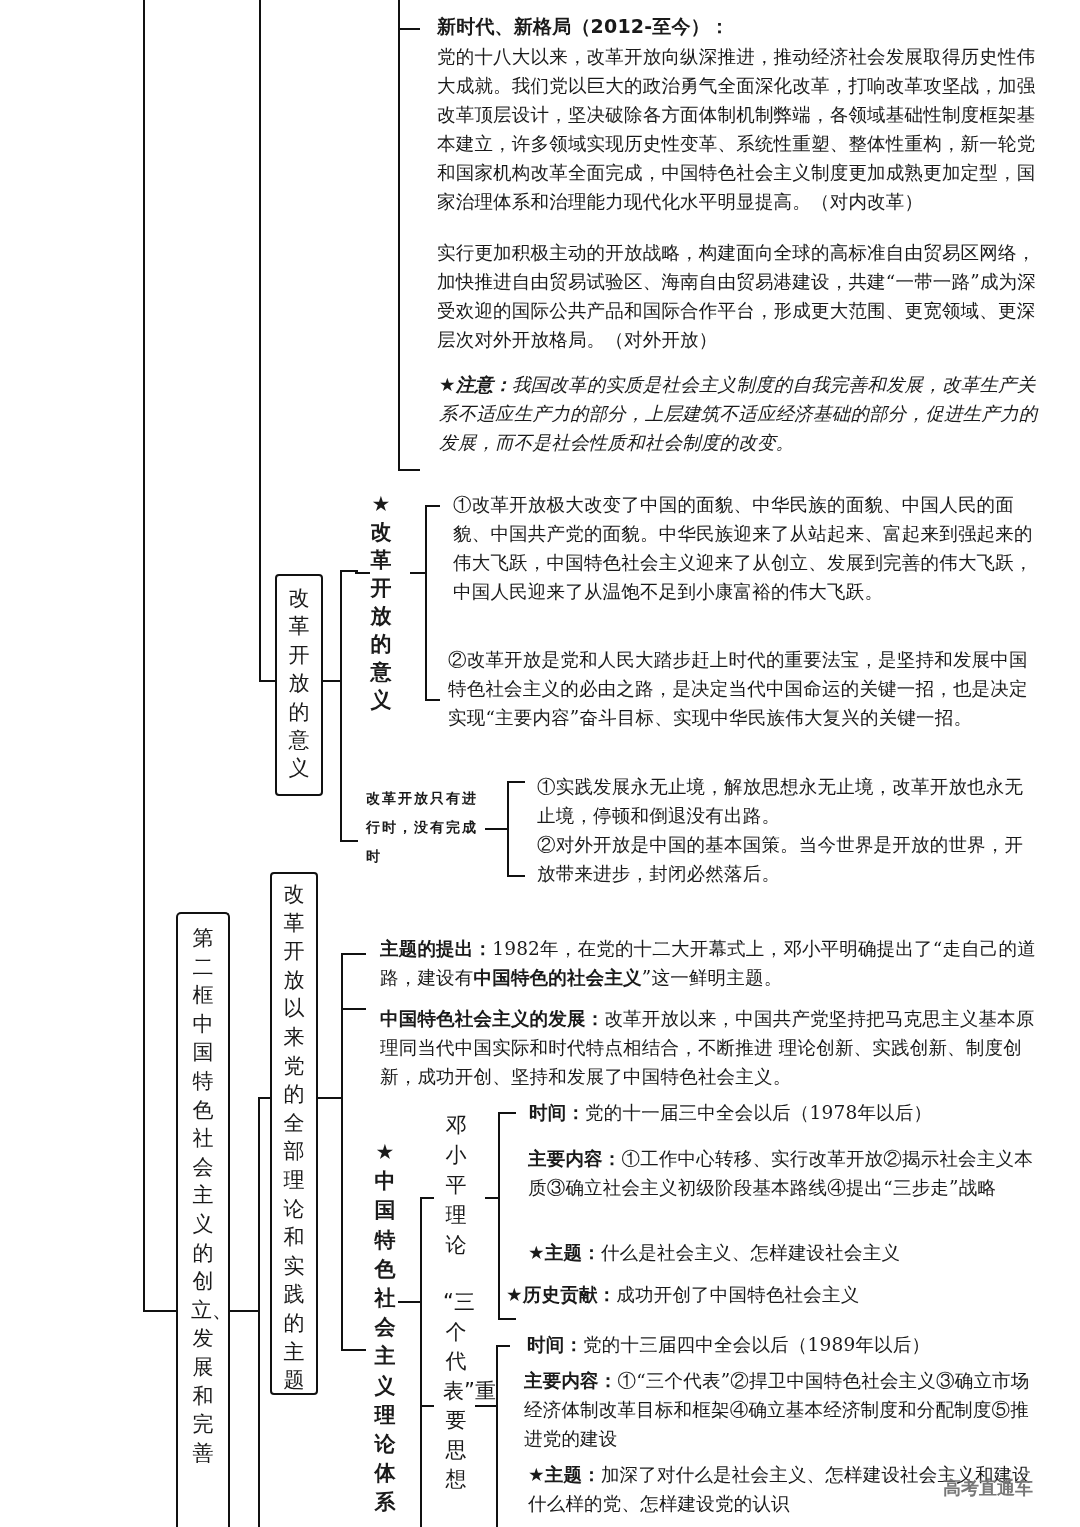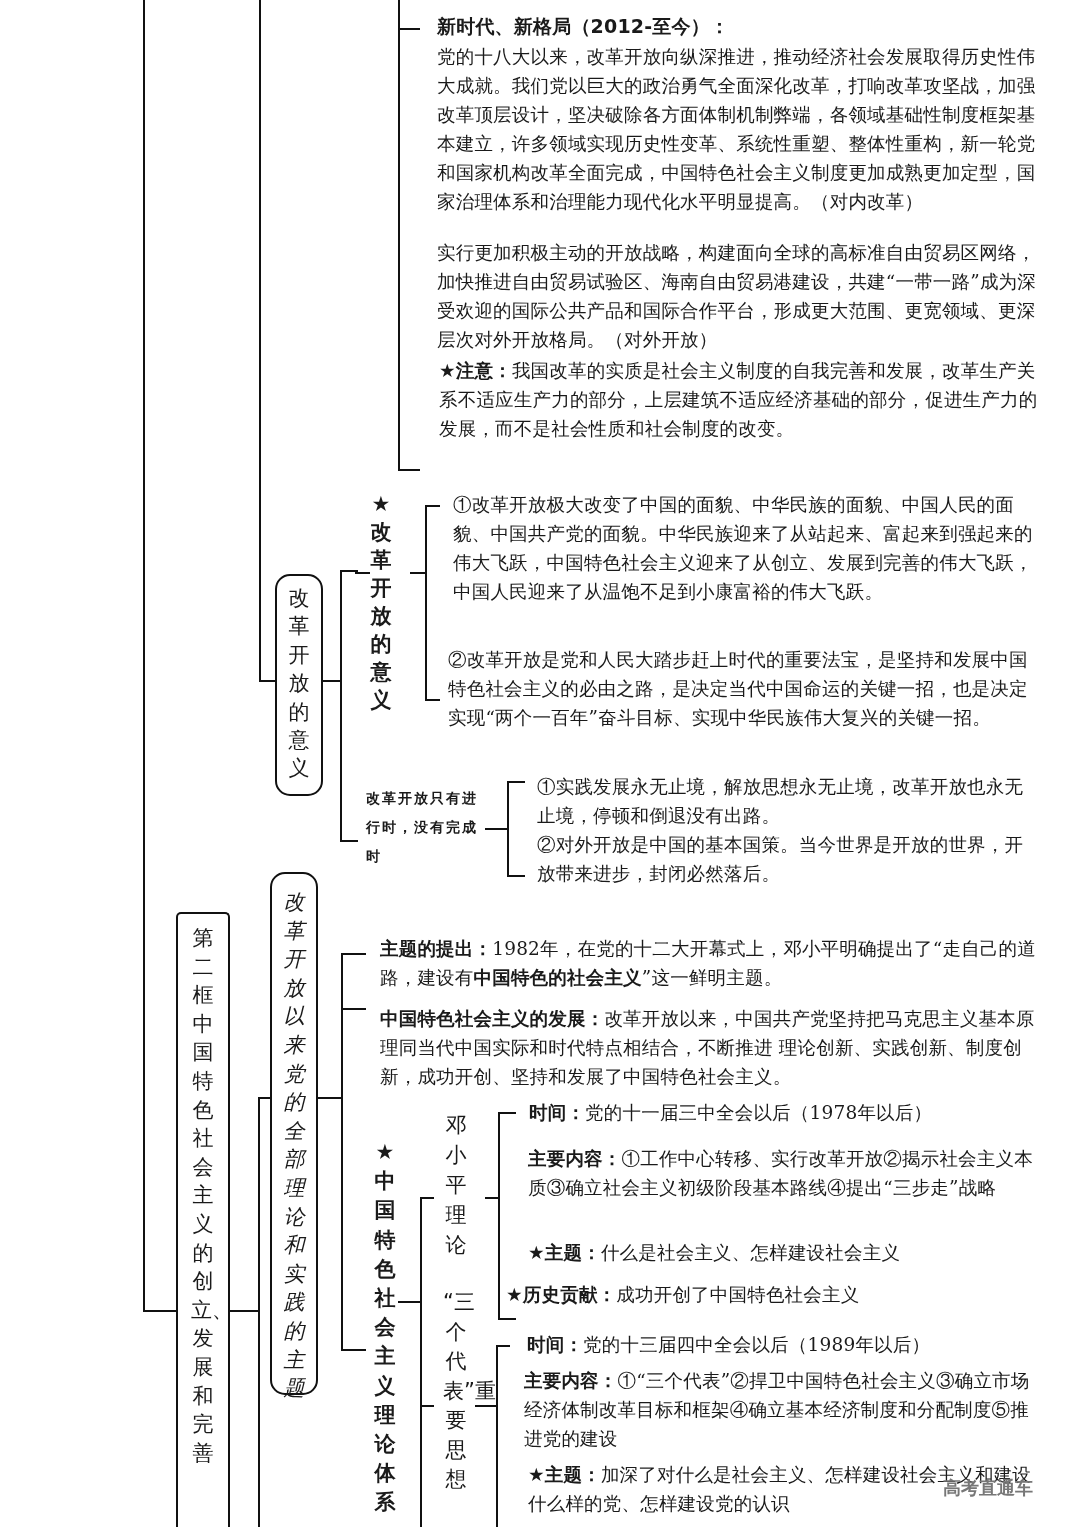--- a/index.html
+++ b/index.html
@@ -3,21 +3,21 @@
 <meta charset="utf-8">
 <style>
   html, body { margin: 0; padding: 0; background: #ffffff; }
   body { width: 1080px; height: 1527px; position: relative; overflow: hidden;
          font-family: "DejaVu Serif", "Liberation Serif", serif; color: #1a1a1a; }
   .line { position: absolute; background: #111; }
   .v { width: 2px; }
   .h { height: 2px; }
   .txt { position: absolute; font-size: 18.5px; line-height: 29px; letter-spacing: 0.2px; }
   .b { font-weight: bold; font-family: "DejaVu Sans", "Liberation Sans", sans-serif; }
-  .box { position: absolute; border: 2px solid #111; border-radius: 15px; background: #fff;
+  .box { position: absolute; border: 2px solid #111; border-radius: 4px; background: #fff;
          font-family: "DejaVu Sans", "Liberation Sans", sans-serif; font-size: 21px;
          text-align: center; box-sizing: border-box; }
   .vert { position: absolute; font-family: "DejaVu Sans", "Liberation Sans", sans-serif;
           font-size: 21px; text-align: center; width: 26px; word-break: break-all; }
   .vc { display: block; line-height: 28.4px; }
   .label3 { position: absolute; font-family: "DejaVu Sans", "Liberation Sans", sans-serif;
             font-weight: bold; font-size: 14px; line-height: 29px; }
   .watermark { position: absolute; font-family: "DejaVu Sans", "Liberation Sans", sans-serif;
                font-size: 18px; color: #777; font-weight: bold; }
 </style>
@@ -70,43 +70,43 @@
 <div class="line h" style="left:498px; top:1112px; width:18px;"></div>
 <div class="line h" style="left:498px; top:1318px; width:18px;"></div>
 
 <div class="line h" style="left:475px; top:1405px; width:22px;"></div>
 <div class="line v" style="left:496px; top:1345px; height:182px;"></div>
 <div class="line h" style="left:496px; top:1345px; width:14px;"></div>
 
 <div class="txt b" style="left:437px; top:12px; width:620px; font-size:19px;">新时代、新格局（2012-至今）：</div>
 <div class="txt" style="left:437px; top:42px; width:610px;">党的十八大以来，改革开放向纵深推进，推动经济社会发展取得历史性伟大成就。我们党以巨大的政治勇气全面深化改革，打响改革攻坚战，加强改革顶层设计，坚决破除各方面体制机制弊端，各领域基础性制度框架基本建立，许多领域实现历史性变革、系统性重塑、整体性重构，新一轮党和国家机构改革全面完成，中国特色社会主义制度更加成熟更加定型，国家治理体系和治理能力现代化水平明显提高。（对内改革）</div>
 <div class="txt" style="left:437px; top:238px; width:610px;">实行更加积极主动的开放战略，构建面向全球的高标准自由贸易区网络，加快推进自由贸易试验区、海南自由贸易港建设，共建“一带一路”成为深受欢迎的国际公共产品和国际合作平台，形成更大范围、更宽领域、更深层次对外开放格局。（对外开放）</div>
-<div class="txt" style="left:439px; top:356px; width:605px;">
+<div class="txt" style="left:439px; top:370px; width:605px;font-style:italic;">
   <span class="b">★注意：</span><span>我国改革的实质是社会主义制度的自我完善和发展，改革生产关系不适应生产力的部分，上层建筑不适应经济基础的部分，促进生产力的发展，而不是社会性质和社会制度的改变。</span>
 </div>
 
 <div class="box" style="left:275px; top:574px; width:48px; height:222px; padding-top:8px;">
   <span class="vc" style="width:24px; margin:0 auto; word-break:break-all;">改革开放的意义</span>
 </div>
 
 <div class="vert b" style="left:368px; top:490px; line-height:28px; font-weight:bold;">★改革开放的意义</div>
 
 <div class="txt" style="left:453px; top:490px; width:590px;">①改革开放极大改变了中国的面貌、中华民族的面貌、中国人民的面貌、中国共产党的面貌。中华民族迎来了从站起来、富起来到强起来的伟大飞跃，中国特色社会主义迎来了从创立、发展到完善的伟大飞跃，中国人民迎来了从温饱不足到小康富裕的伟大飞跃。</div>
-<div class="txt" style="left:448px; top:645px; width:595px;">②改革开放是党和人民大踏步赶上时代的重要法宝，是坚持和发展中国特色社会主义的必由之路，是决定当代中国命运的关键一招，也是决定实现“两个一百年”奋斗目标、实现中华民族伟大复兴的关键一招。</div>
+<div class="txt" style="left:448px; top:645px; width:595px;">②改革开放是党和人民大踏步赶上时代的重要法宝，是坚持和发展中国特色社会主义的必由之路，是决定当代中国命运的关键一招，也是决定实现“主要内容”奋斗目标、实现中华民族伟大复兴的关键一招。</div>
 
 <div class="label3" style="left:366px; top:784px; width:122px; letter-spacing:2px;">改革开放只有进行时，没有完成时</div>
 <div class="txt" style="left:537px; top:772px; width:495px;">①实践发展永无止境，解放思想永无止境，改革开放也永无止境，停顿和倒退没有出路。</div>
 <div class="txt" style="left:537px; top:830px; width:495px;">②对外开放是中国的基本国策。当今世界是开放的世界，开放带来进步，封闭必然落后。</div>
 
 <div class="box" style="left:176px; top:912px; width:54px; height:615px; padding-top:10px; border-bottom:none; border-radius:5px 5px 0 0;">
   <span class="vc" style="width:24px; margin:0 auto; word-break:break-all; line-height:28.6px;">第二框　中国特色社会主义的创立、发展和完善</span>
 </div>
 
 <div class="box" style="left:270px; top:872px; width:48px; height:523px; padding-top:6px;">
-  <span class="vc" style="width:24px; margin:8px auto; word-break:break-all; line-height:28.6px;font-style:italic;">改革开放以来党的全部理论和实践的主题</span>
+  <span class="vc" style="width:24px; margin:0 auto; word-break:break-all; line-height:28.6px;">改革开放以来党的全部理论和实践的主题</span>
 </div>
 
 <div class="txt" style="left:380px; top:934px; width:660px;">
   <span class="b">主题的提出：</span><span>1982年，在党的十二大开幕式上，邓小平明确提出了“走自己的道路，建设有</span><span class="b">中国特色的社会主义</span><span>”这一鲜明主题。</span>
 </div>
 
 <div class="txt" style="left:380px; top:1004px; width:665px;">
   <span class="b">中国特色社会主义的发展：</span><span>改革开放以来，中国共产党坚持把马克思主义基本原理同当代中国实际和时代特点相结合，不断推进 理论创新、实践创新、制度创新，成功开创、坚持和发展了中国特色社会主义。</span>
 </div>
 

